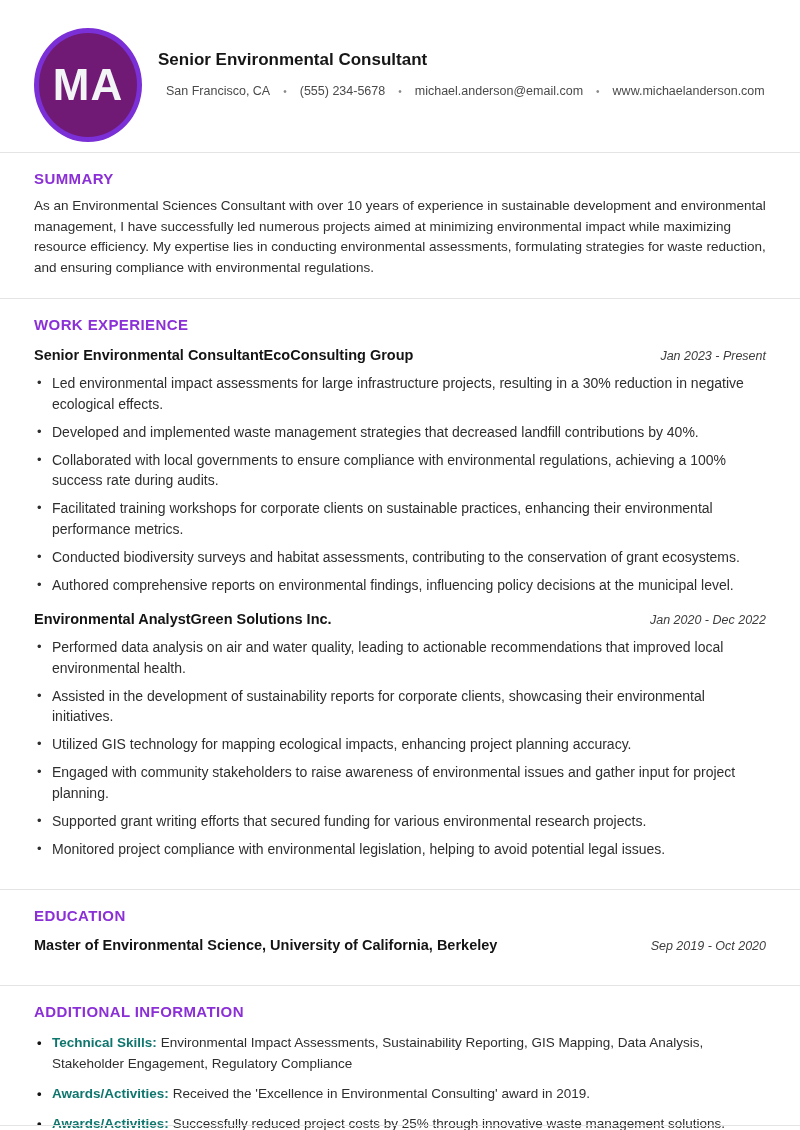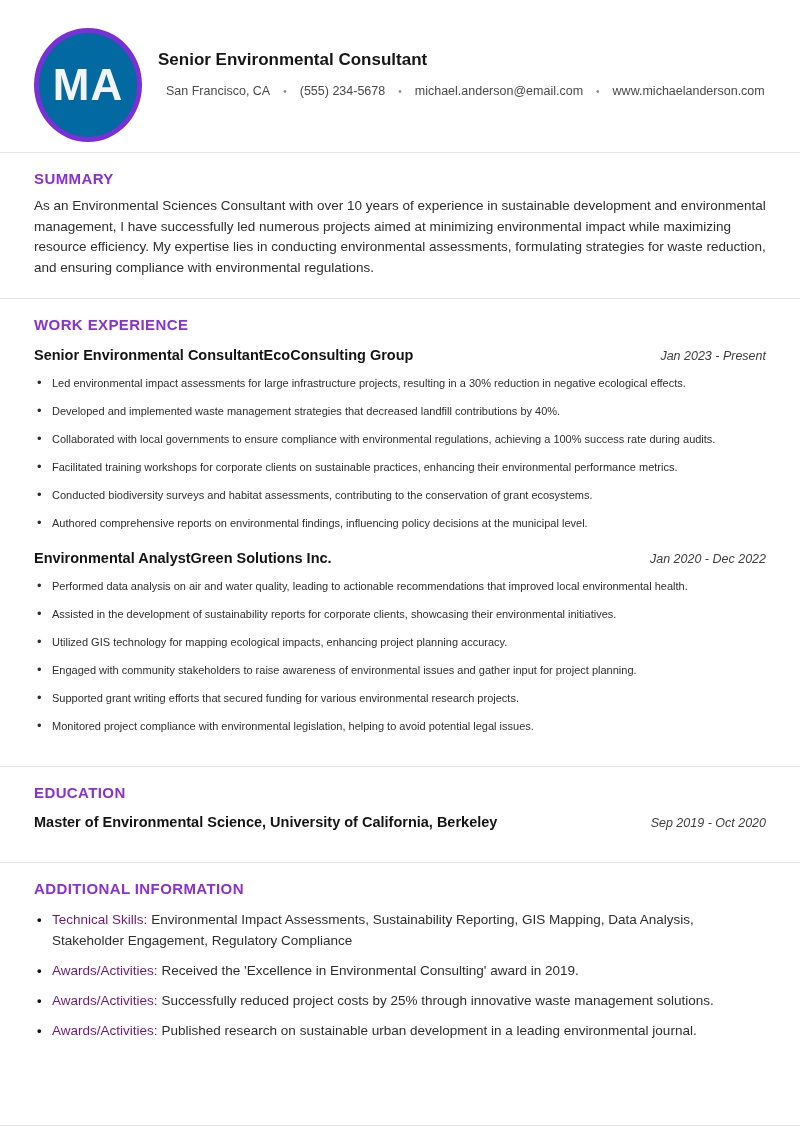--- a/index.html
+++ b/index.html
@@ -10,21 +10,21 @@
     color: #2e2e2e;
     position: relative;
     overflow: hidden;
   }
   .page { position: relative; width: 800px; height: 1130px; background: #fff; }
 
   
   .header { display: flex; align-items: flex-start; padding: 28px 34px 0 34px; }
   .avatar {
     width: 108px; height: 114px; border-radius: 50%;
-    background: #0369a1; border: 5px solid #7B2FD6;
+    background: #701a75; border: 5px solid #7B2FD6;
     display: flex; align-items: center; justify-content: center;
     flex: 0 0 auto;
   }
   .avatar-initials {
     color: #f2f4f6; font-size: 44px; font-weight: bold; letter-spacing: 1px;
   }
   .header-text { margin-left: 16px; padding-top: 10px; min-width: 0; }
   .candidate-name {
     color: #8B2FD6; font-size: 30px; font-weight: bold; letter-spacing: 0.5px;
   }
@@ -58,21 +58,21 @@
     display: flex; justify-content: space-between; align-items: baseline; margin-top: 14px;
   }
   .job-title-group { display: flex; align-items: baseline; }
   .job-title, .job-company { font-size: 14.5px; font-weight: bold; color: #141414; }
   .job-company { margin-left: 0; }
   .job-dates, .edu-dates { font-size: 12.5px; font-style: italic; color: #3d3d3d; white-space: nowrap; }
 
   ul.bullets { list-style: none; margin-top: 10px; }
   ul.bullets li {
     position: relative; padding-left: 18px;
-    font-size: 11px; line-height: 20.5px; color: #2e2e2e;
+    font-size: 14px; line-height: 20.5px; color: #2e2e2e;
     margin-bottom: 7.5px;
   }
   ul.bullets li::before {
     content: "•"; position: absolute; left: 3px; top: 0;
     color: #2e2e2e; font-size: 13px;
   }
   .job-block-2 .job-header { margin-top: 16px; }
 
   
   .edu-row { display: flex; justify-content: space-between; align-items: baseline; margin-top: 13px; }
@@ -82,21 +82,21 @@
   ul.info-list { list-style: none; margin-top: 12px; }
   ul.info-list li {
     position: relative; padding-left: 18px;
     font-size: 13.5px; line-height: 21px; color: #2e2e2e;
     margin-bottom: 9px;
   }
   ul.info-list li::before {
     content: "•"; position: absolute; left: 3px; top: 0;
     color: #141414; font-weight: bold; font-size: 13px;
   }
-  .item-label { font-weight: normal; color: #701a75; margin-right: 4px; }
+  .item-label { font-weight: bold; color: #0f766e; margin-right: 4px; }
   .item-text { white-space: pre-wrap; }
 </style>
 </head>
 <body>
 
 <div class="page">
 
   <div class="header">
     <div class="avatar">
       <span class="avatar-initials">MA</span>

